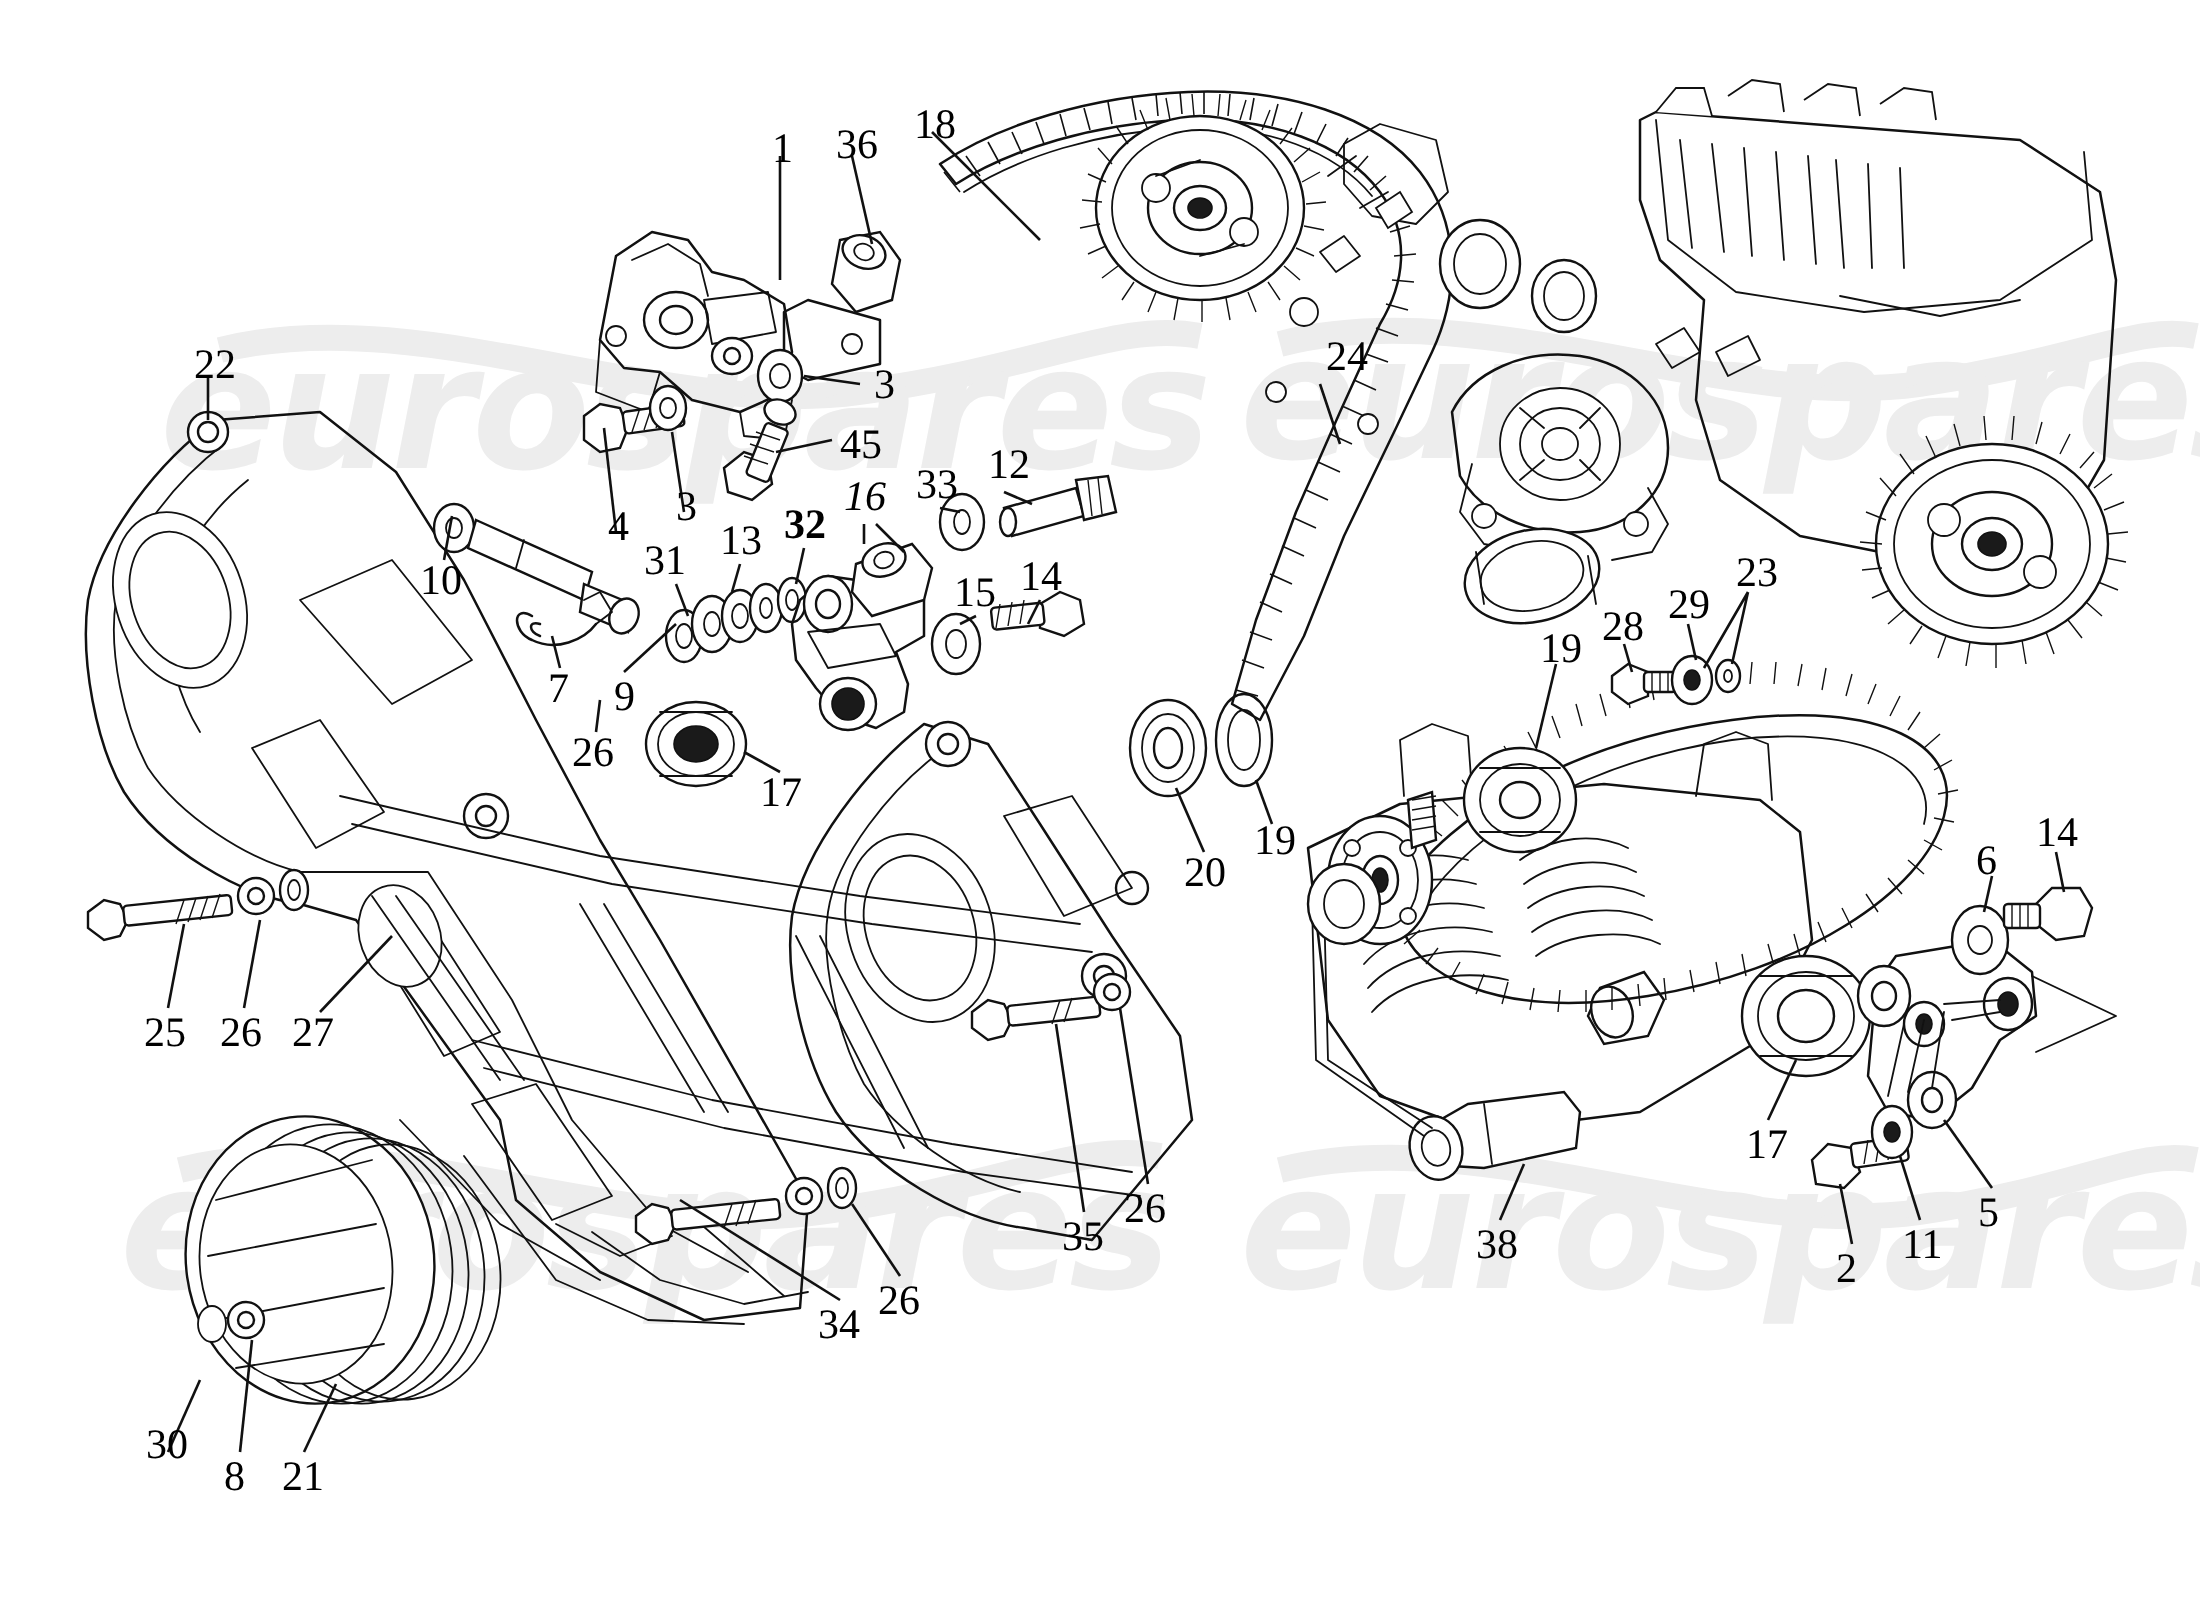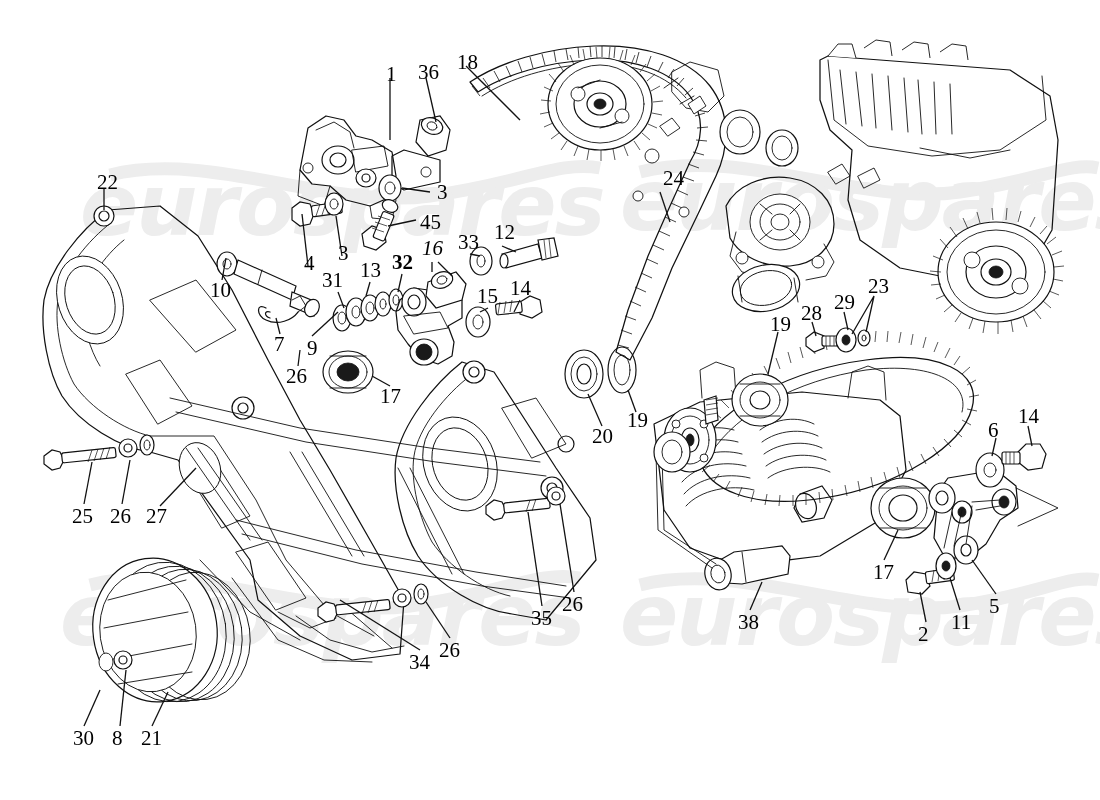--- a/index.html
+++ b/index.html
@@ -603,17 +603,17 @@
   <div class="cal" style="left:146px;top:506px;">27</div>
   <div class="cal" style="left:873px;top:562px;">17</div>
   <div class="cal" style="left:989px;top:596px;">5</div>
   <div class="cal" style="left:951px;top:612px;">11</div>
   <div class="cal" style="left:918px;top:624px;">2</div>
   <div class="cal" style="left:562px;top:594px;">26</div>
   <div class="cal" style="left:531px;top:608px;">35</div>
   <div class="cal" style="left:738px;top:612px;">38</div>
   <div class="cal" style="left:439px;top:640px;">26</div>
   <div class="cal" style="left:409px;top:652px;">34</div>
-  <div class="cal" style="left:73px;top:728px;">30</div>
+  <div class="cal" style="left:73px;top:712px;">30</div>
   <div class="cal" style="left:112px;top:728px;">8</div>
   <div class="cal" style="left:141px;top:728px;">21</div>
 
 </div>
 
 </body></html>

